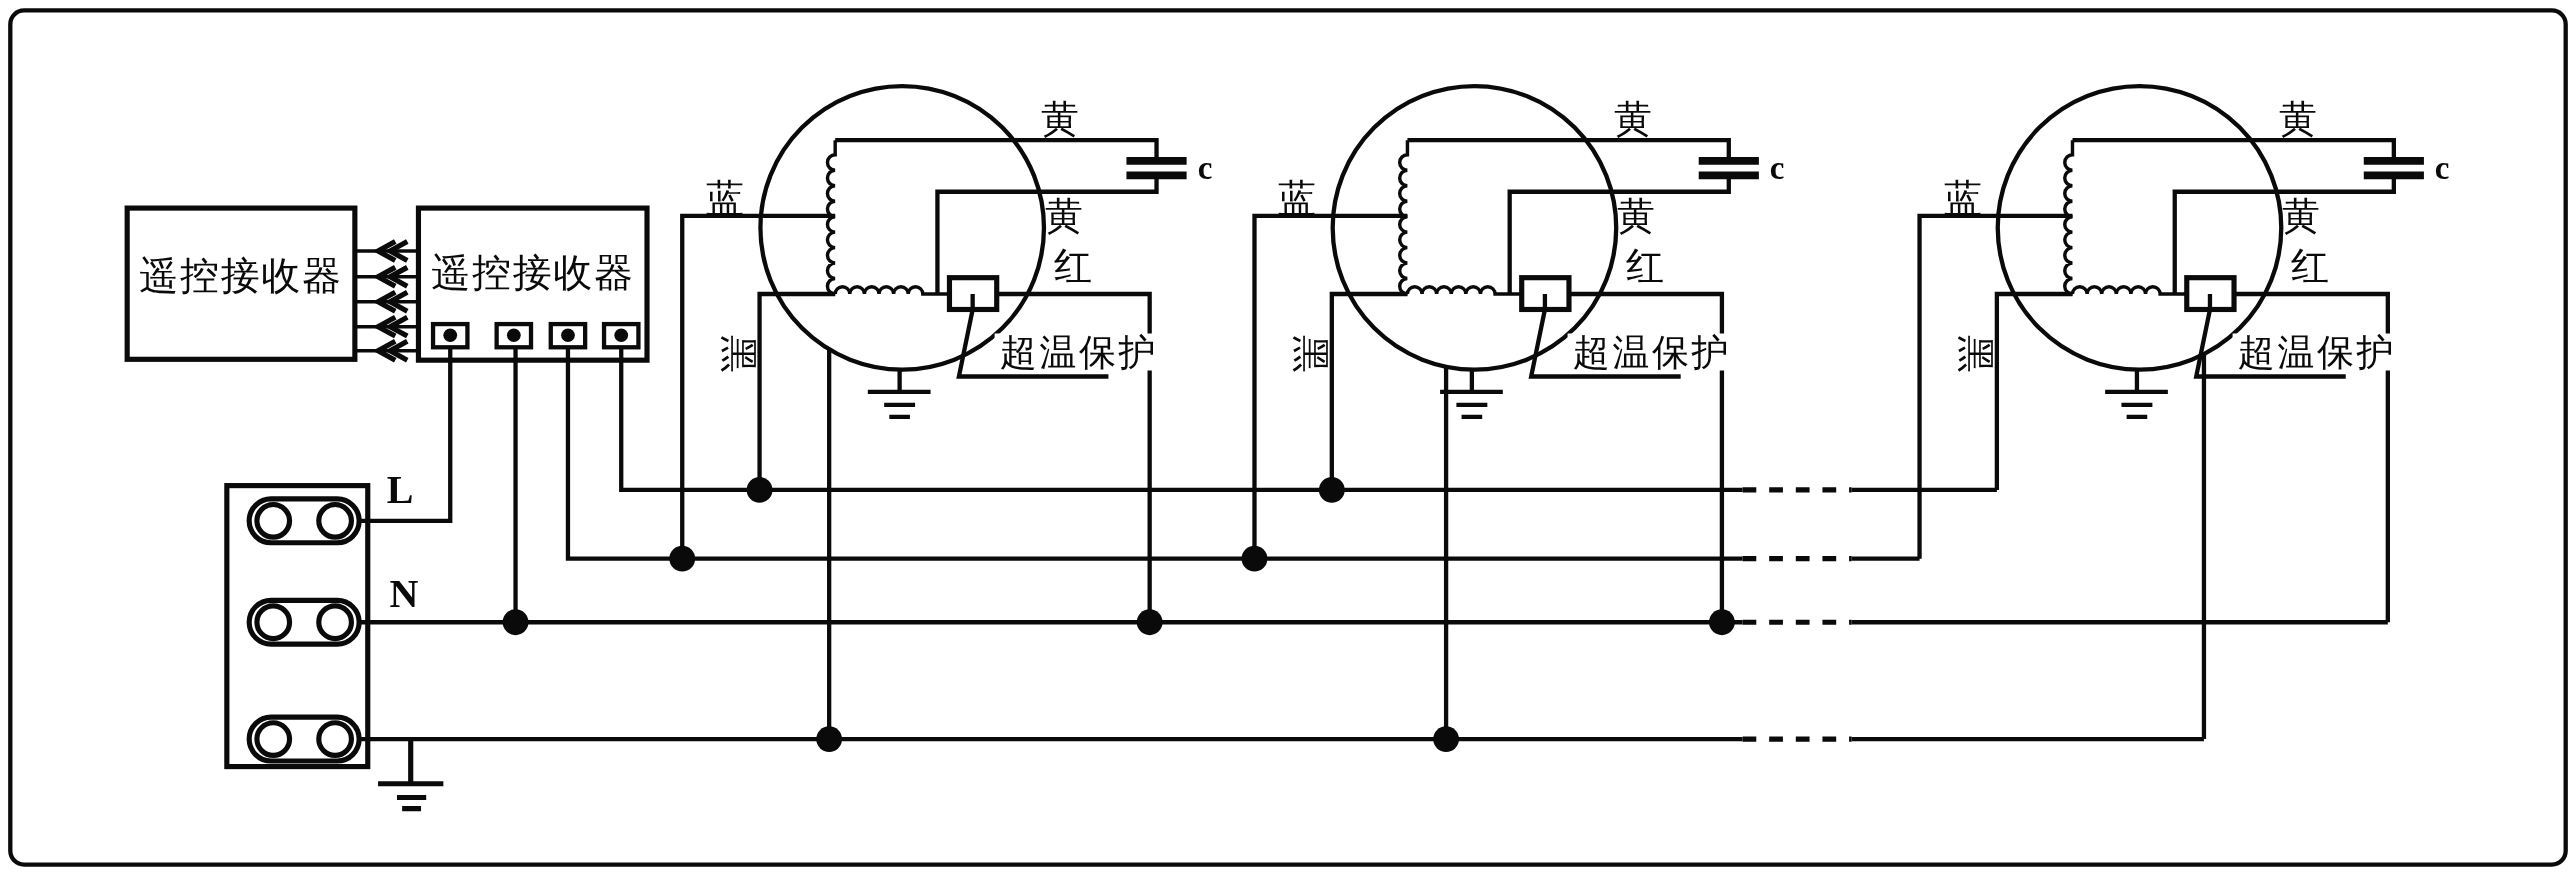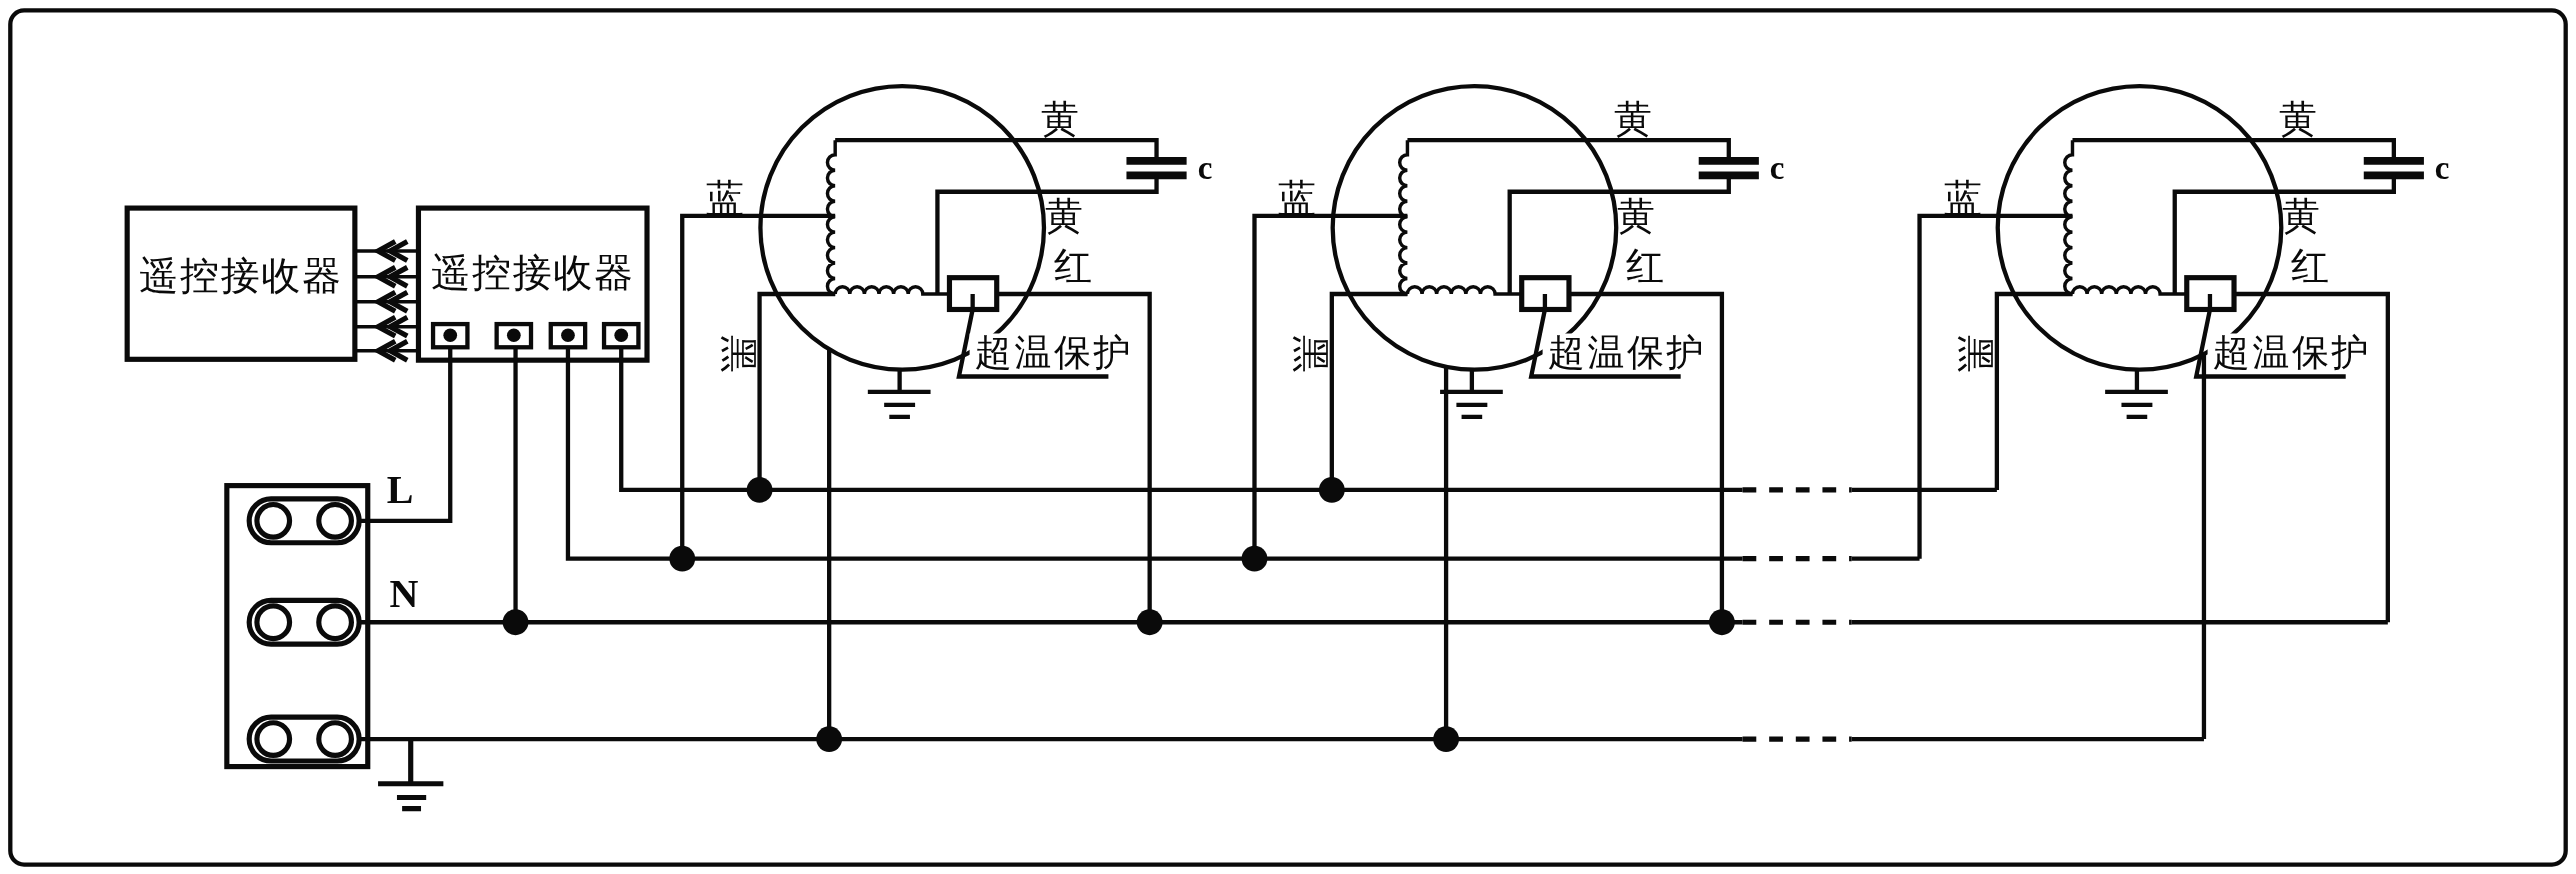--- a/index.html
+++ b/index.html
@@ -6,21 +6,21 @@
   #stage{position:relative;width:2576px;height:875px;background:#fff;overflow:hidden;
          font-family:"Liberation Serif","DejaVu Serif",serif;}
   #wiring{position:absolute;left:0;top:0;}
   .lbl{position:absolute;transform:translate(-50%,-50%);color:#0a0a0a;white-space:nowrap;
        line-height:1;user-select:none;}
   .cn{font-size:38px;}
   .box-title{font-size:39px;letter-spacing:1.7px;}
   .lat{font-size:34px;font-weight:bold;}
   .smc{font-size:33px;font-weight:bold;}
   .rot{transform:translate(-50%,-50%) rotate(90deg);}
-  .bgw{background:#fff;padding:0 5.2px;letter-spacing:2.6px;font-size:37px;}
+  .bgw{background:#fff;padding:0 5.2px;letter-spacing:2.6px;font-size:37px;margin-left:25px;}
   
   .w{stroke:#0a0a0a;fill:none;stroke-width:5;}
   .w4{stroke-width:4;}
   .w6{stroke-width:6;}
   .plate{stroke:#0a0a0a;fill:none;stroke-width:9;}
   .dashseg{stroke:#0a0a0a;fill:none;stroke-width:6;stroke-dasharray:16 15;}
   .dot{fill:#0a0a0a;stroke:none;}
   .whitebox{fill:#fff;stroke:#0a0a0a;stroke-width:6;}
 </style>
 </head>

